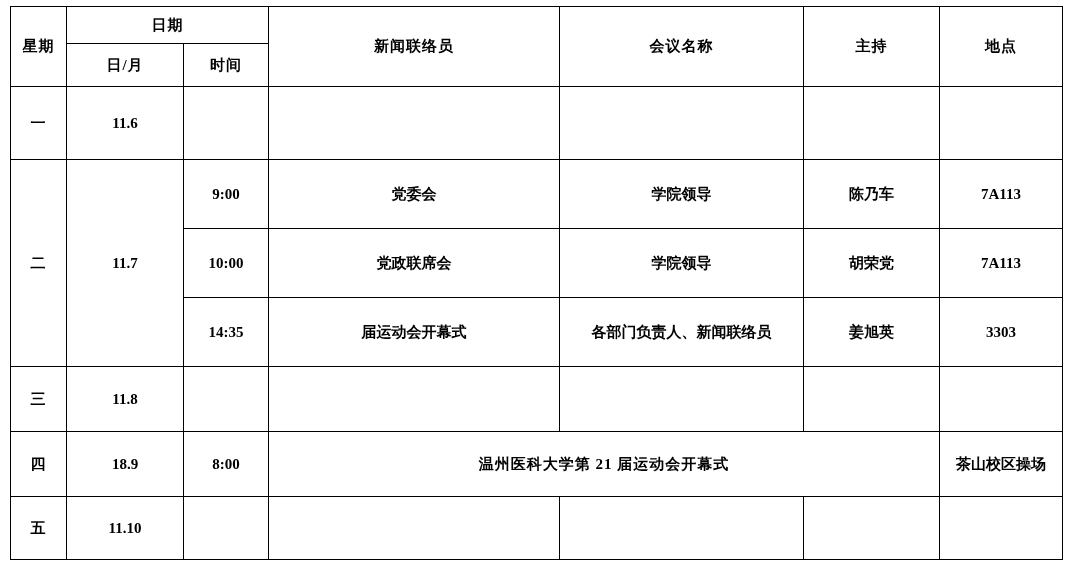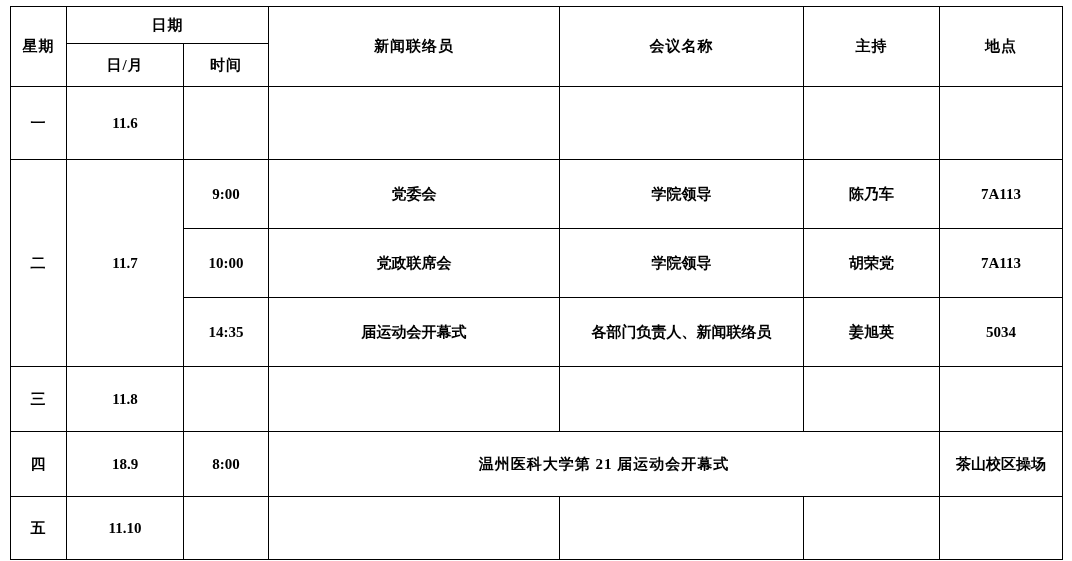--- a/index.html
+++ b/index.html
@@ -119,21 +119,21 @@
         <td>党政联席会</td>
         <td>学院领导</td>
         <td>胡荣党</td>
         <td>7A113</td>
       </tr>
       <tr class="row-tue">
         <td>14:35</td>
         <td>届运动会开幕式</td>
         <td>各部门负责人、新闻联络员</td>
         <td>姜旭英</td>
-        <td>5034</td>
+        <td>3303</td>
       </tr>
 
       <tr class="row-wed">
         <td class="week-cell">三</td>
         <td>11.8</td>
         <td class="empty"></td>
         <td class="empty"></td>
         <td class="empty"></td>
         <td class="empty"></td>
         <td class="empty"></td>

